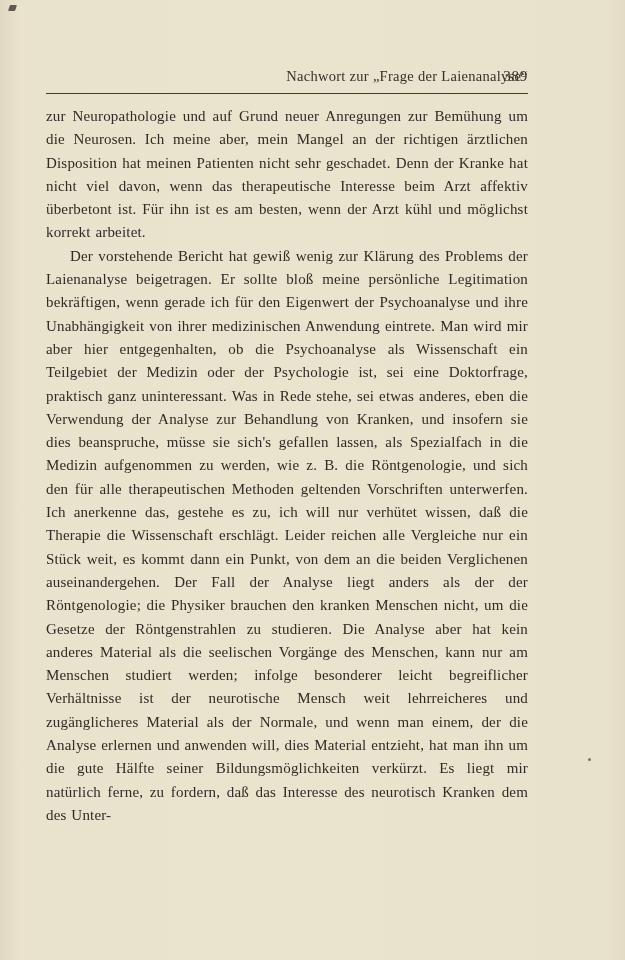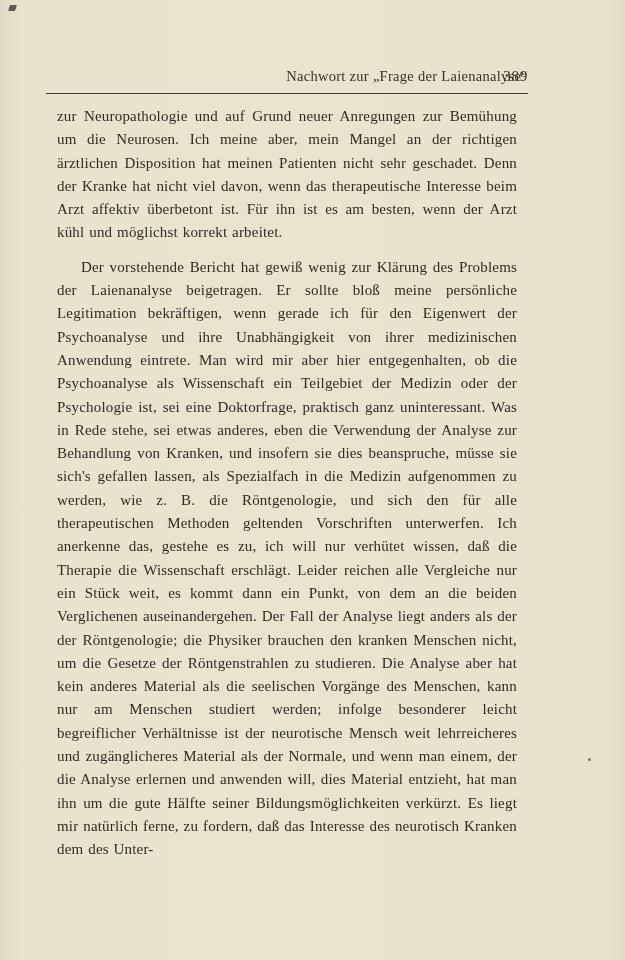--- a/index.html
+++ b/index.html
@@ -52,21 +52,21 @@
   }
   .body-text {
     margin-top: 11px;
     font-size: 15px;
     line-height: 23.3px;
     text-align: justify;
     letter-spacing: 0.012em;
     word-spacing: 0.06em;
   }
   .body-text p {
-    margin: 11px;
+    margin: 0;
   }
   .body-text p.indented {
     text-indent: 1.6em;
     font-family: Liberation Serif, serif;
   }
   .paper-speck {
     position: absolute;
     background: #4a443a;
     border-radius: 50%;
   }

